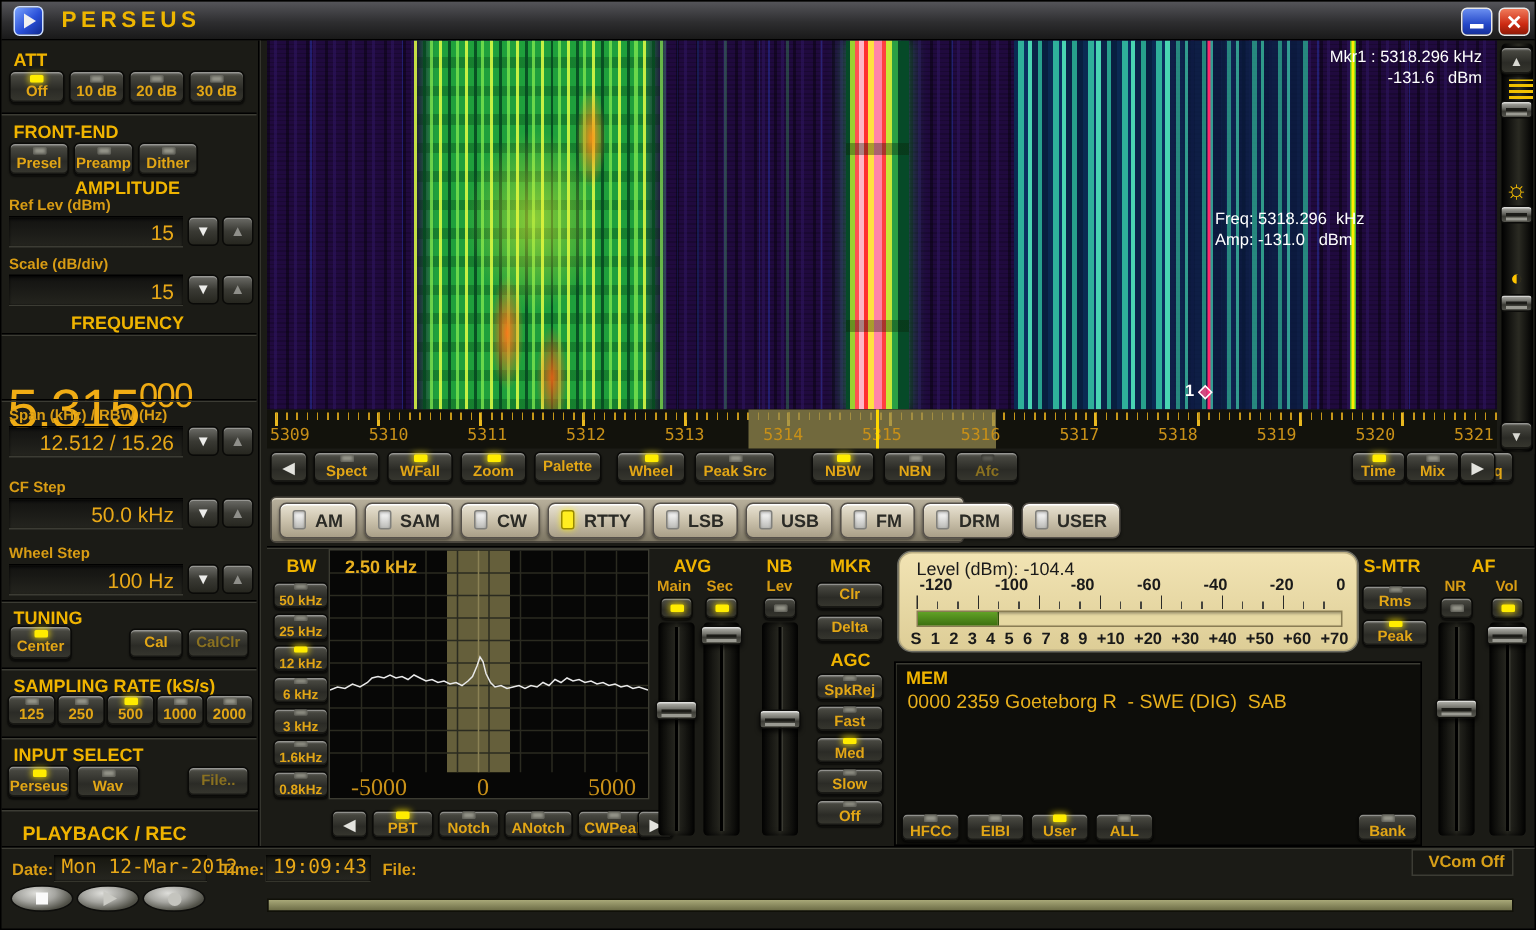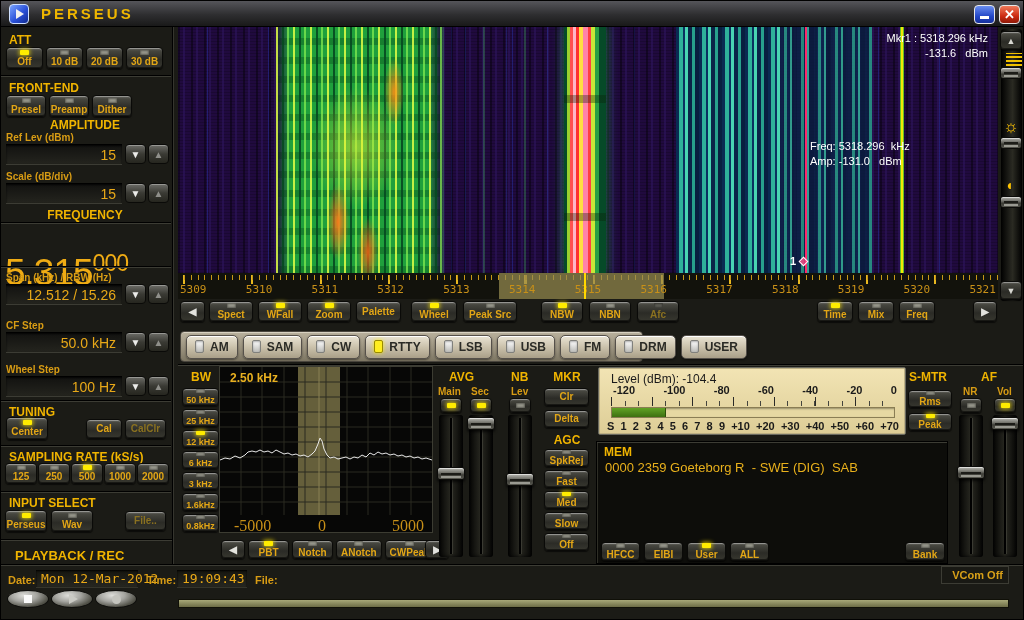--- a/index.html
+++ b/index.html
@@ -73,21 +73,21 @@
   #bw-panel{position:absolute;left:218px;top:365px;width:214px;height:167px;background:#070706;border:1px solid #3c3c32}
   #bw-label{position:absolute;left:10px;top:4px;color:#e8b020;font-size:12px;font-weight:bold;z-index:2}
   .axis-lab{position:absolute;top:150px;color:#c89018;font-size:16px;font-family:Liberation Serif, serif}
   
   .vslider{position:absolute;width:24px;border-radius:3px;background:linear-gradient(90deg,#050504,#21211b 40%,#2a2a22 50%,#21211b 60%,#050504);box-shadow:inset 0 0 4px #000}
   .vslider::before{content:"";position:absolute;left:50%;top:3px;bottom:3px;width:2px;margin-left:-1px;background:#000;box-shadow:1px 0 0 #3a3a32}
   .vhandle{position:absolute;left:-2px;width:28px;height:13px;background:linear-gradient(180deg,#bcbcb6 0%,#777770 40%,#3e3e38 62%,#5a5a52 100%);border:1px solid #0c0c0a;border-radius:3px;box-shadow:0 2px 3px rgba(0,0,0,.7),inset 0 1px 0 rgba(255,255,255,.55);cursor:grab}
   .vhandle::after{content:"";position:absolute;left:3px;right:3px;top:5px;height:2px;background:#1c1c18;box-shadow:0 3px 0 #9a9a92}
   .sled{position:absolute;width:22px;height:15px}
   
-  #smeter{position:absolute;left:597px;top:366px;width:308px;height:68px;background:linear-gradient(180deg,#f2e4b4,#ddcd96);border:1px solid #6a6a60;border-radius:2px;box-shadow:inset 0 0 0 1px #bdb084}
+  #smeter{position:absolute;left:597px;top:366px;width:308px;height:68px;background:linear-gradient(180deg,#f2e4b4,#ddcd96);border:1px solid #6a6a60;border-radius:10px;box-shadow:inset 0 0 0 1px #bdb084}
   #smeter-level{position:absolute;left:12px;top:4px;font-size:12px;color:#1a1a1a;white-space:pre}
   #smeter-dbrow{position:absolute;left:14px;right:8px;top:16px;display:flex;justify-content:space-between}
   #smeter-dbrow span{font-size:11px;color:#1a1a1a;font-weight:bold}
   #smeter-ticks{position:absolute;left:12px;right:10px;top:29px;height:9px;background-image:repeating-linear-gradient(90deg,#2a2a28 0 1px,transparent 1px 40.7px),repeating-linear-gradient(90deg,#44443e 0 1px,transparent 1px 13.56px);background-size:100% 9px,100% 5px;background-repeat:no-repeat;background-position:bottom left,bottom left}
   #smeter-track{position:absolute;left:12px;right:10px;top:39px;height:11px;background:#e6d8a2;border:1px solid #8a7d54;box-shadow:inset 1px 1px 2px rgba(0,0,0,.35)}
   #smeter-fill{height:100%;background:linear-gradient(180deg,#61a226,#3d7010);border-right:1px solid #2a5008}
   #smeter-srow{position:absolute;left:8px;right:6px;top:52px;display:flex;justify-content:space-between}
   #smeter-srow span{font-size:11px;color:#1a1a1a;font-weight:bold}
   
   #mem{position:absolute;left:595px;top:440px;width:352px;height:123px;background:#0d0d0a;border:1px solid #000;box-shadow:inset 0 1px 0 #3c3c34,inset 1px 0 0 #2e2e26}
@@ -333,21 +333,21 @@
       </div>
       <div class="btn disp-btn led-off" style="min-width:42px;padding:0 5px">
         <span class="led"></span>
         <span class="lbl">NBN</span>
       </div>
       <div class="btn disp-btn led-off disabled" style="min-width:42px;padding:0 5px">
         <span class="led"></span>
         <span class="lbl">Afc</span>
       </div>
     </div>
-  <div class="btn-row" style="left:816px;top:300px;gap:5px">
+  <div class="btn-row" style="left:900px;top:300px;">
 
   <div class="btn disp-btn led-on" style="min-width:36px;padding:0 5px">
         <span class="led"></span>
         <span class="lbl">Time</span>
       </div>
       <div class="btn disp-btn led-off" style="min-width:36px;padding:0 5px">
         <span class="led"></span>
         <span class="lbl">Mix</span>
       </div>
       <div class="btn disp-btn led-off" style="min-width:36px;padding:0 5px">

